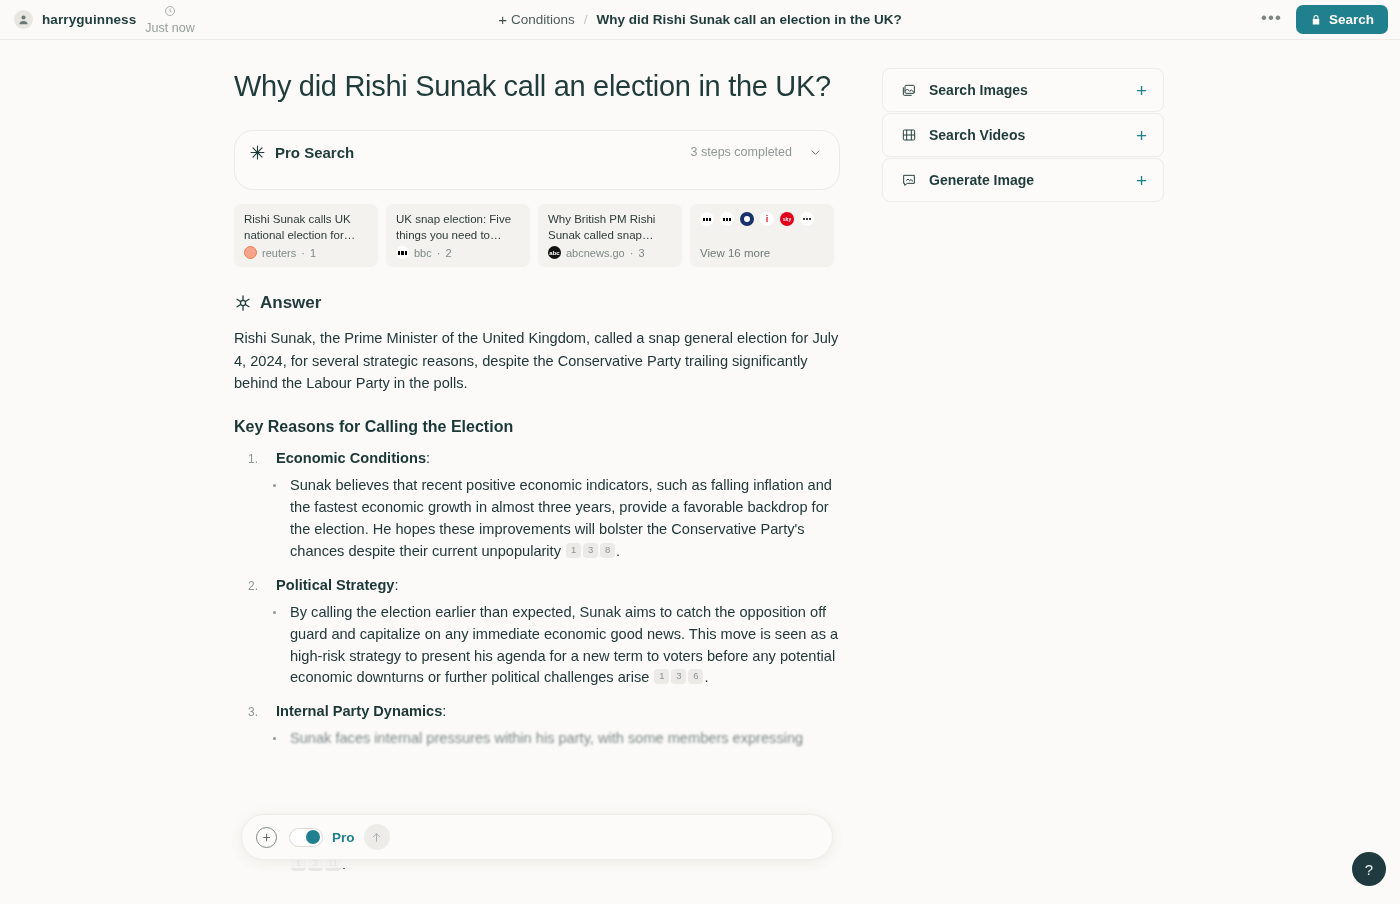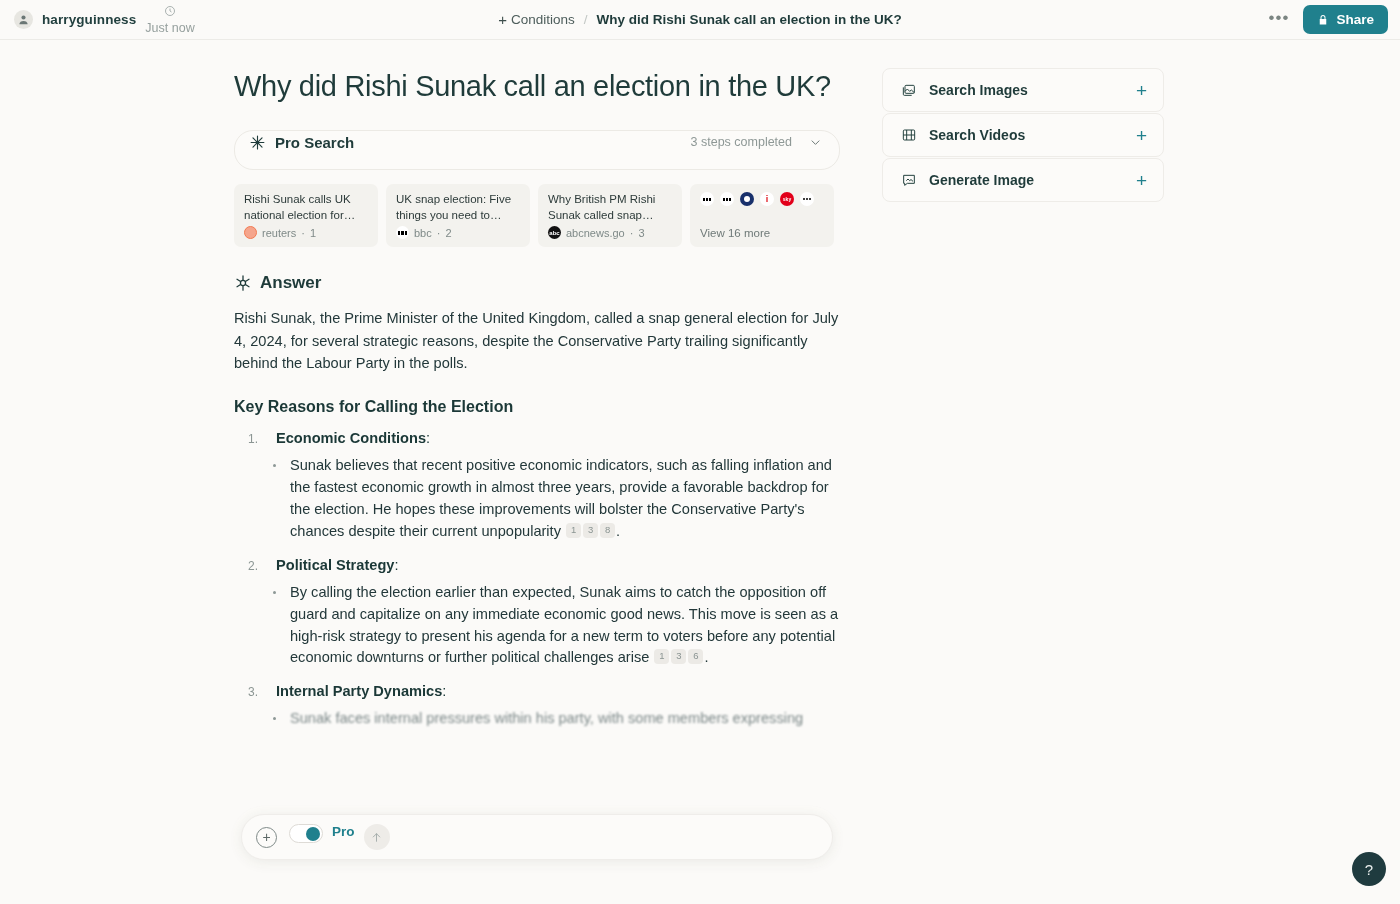--- a/index.html
+++ b/index.html
@@ -51,21 +51,21 @@
   .main {
     position: absolute; top: 40px; left: 234px; width: 606px;
   }
   .page-title {
     font-size: 29px; font-weight: 400; color: #1f3b3a;
     letter-spacing: -0.3px; margin-top: 28px; line-height: 1.25;
   }
 
   
   .prosearch {
-    margin-top: 26px; height: 40px;
+    margin-top: 26px; height: 60px;
     border: 1px solid #eceae5; border-radius: 19px;
     background: #fcfbf9;
     display: flex; align-items: center; justify-content: space-between;
     padding: 0 16px 16px 14px;
   }
   .ps-left { display: flex; align-items: center; gap: 9px; }
   .ps-label { font-size: 15px; font-weight: 600; color: #1f3b3a; }
   .ps-right { display: flex; align-items: center; gap: 16px; }
   .ps-steps { font-size: 12.5px; color: #8e9896; }
   .chev { width: 15px; height: 15px; stroke: #6d7977; stroke-width: 1.6; fill: none; }
@@ -136,21 +136,21 @@
   .followup {
     position: absolute; left: 241px; top: 814px; width: 592px; height: 46px;
     background: #fcfbf9; border: 1px solid #efedea; border-radius: 24px;
     box-shadow: 0 2px 14px rgba(40,50,50,.09), 0 0 0 8px rgba(251,250,248,.85);
     display: flex; align-items: center; padding: 0 12px 0 14px; gap: 12px;
   }
   .fu-plus { width: 21px; height: 21px; border-radius: 50%; border: 1.4px solid #7f8a88;
              display: flex; align-items: center; justify-content: center;
              color: #5d6967; font-size: 14px; line-height: 0; }
   .fu-input { flex: 1; font-size: 14.6px; color: #9aa3a1; }
-  .fu-right { display: flex; gap: 9px; }
+  .fu-right { display: flex; align-items: center; gap: 9px; }
   .toggle { width: 34px; height: 19px; border-radius: 10px; background: #fff;
             border: 1px solid #dedbd6; display: flex; align-items: center;
             justify-content: flex-end; padding: 2px; }
   .knob { width: 14px; height: 14px; border-radius: 50%; background: #20808d; }
   .pro-label { font-size: 13.5px; font-weight: 600; color: #20808d; }
   .send-btn { width: 26px; height: 26px; border-radius: 50%; background: #eeece8;
               display: flex; align-items: center; justify-content: center; }
   .send-btn svg { width: 13px; height: 13px; stroke: #a6aeac; stroke-width: 1.8; fill: none; }
 
   
@@ -190,21 +190,21 @@
     <span class="crumb-slash">/</span>
     <span class="crumb-title">Why did Rishi Sunak call an election in the UK?</span>
   </div>
 
   <div class="tb-right">
     <span class="dots-btn">•••</span>
     <span class="share-btn">
       <svg viewBox="0 0 24 24">
           <path d="M7 10V7a5 5 0 0110 0v3h1.5v11h-13V10H7zm2 0h6V7a3 3 0 00-6 0v3z"></path>
         </svg>
-      <span>Share</span>
+      <span>Search</span>
     </span>
   </div>
 </div>
 
 <div class="main">
 
   <h1 class="page-title">Why did Rishi Sunak call an election in the UK?</h1>
 
   <div class="prosearch">
     <div class="ps-left">

